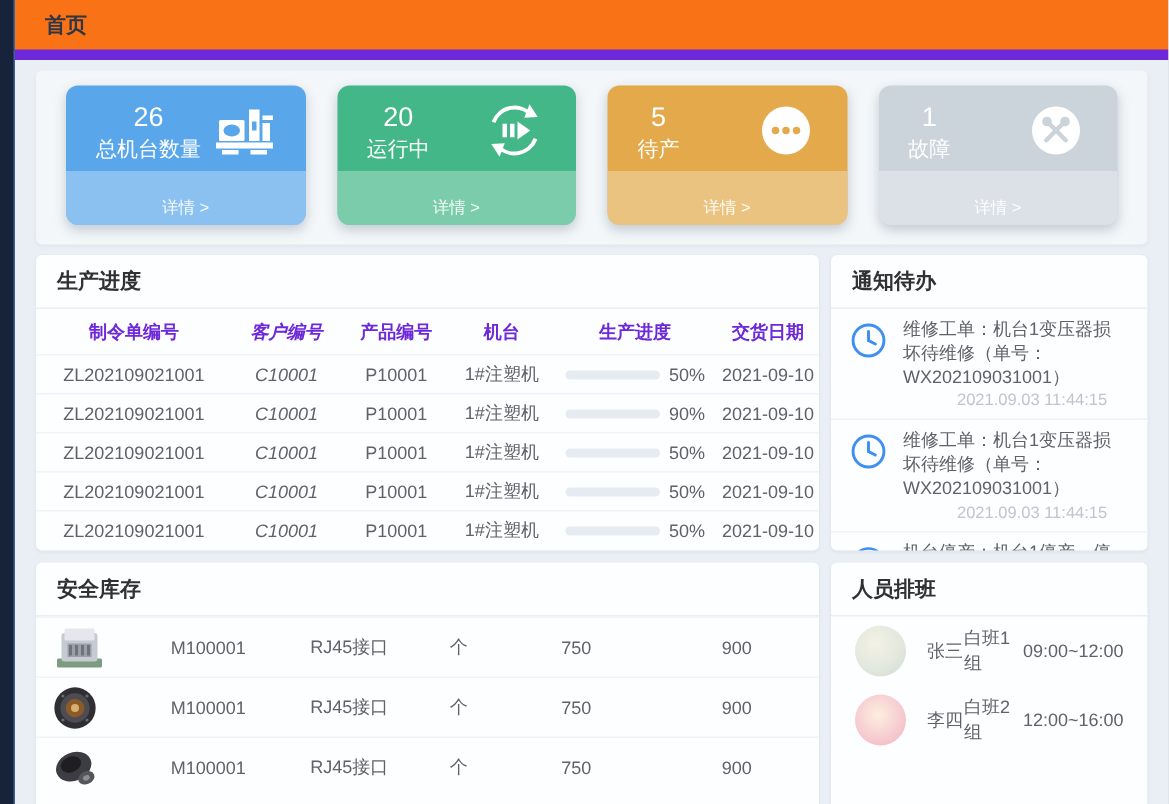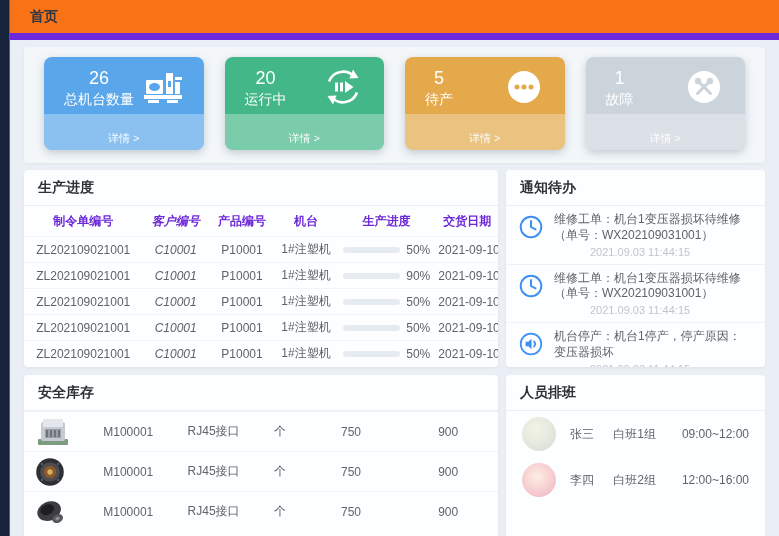--- a/index.html
+++ b/index.html
@@ -23,21 +23,21 @@
   .card-main { display:flex; align-items:center; justify-content:space-between; padding:9px 20px 7px 20px; height:57px; }
   .card-info { text-align:center; }
   .card-value { font-size:18px; line-height:24px; font-weight:400; }
   .card-label { font-size:14px; line-height:18px; }
   .card-icon { width:42px; height:40px; display:flex; align-items:center; justify-content:center; }
   .card-footer { background:rgba(255,255,255,0.30); text-align:center; font-size:11px; padding:17px 0 4px 0; color:rgba(255,255,255,0.92); }
 
   
   .grid-row { display:flex; gap:8px; margin-bottom:8px; }
   .panel { background:#fdfeff; border-radius:4px; box-shadow:0 1px 3px rgba(0,0,0,0.06); overflow:hidden; }
-  .panel-left { width:474px; }
+  .panel-left { width:522px; }
   .panel-right { flex:1; }
   .row1 .panel { height:197px; }
   .row2 .panel { height:175px; }
   .panel-title { font-size:14px; font-weight:700; color:#303133; padding:9px 14px 8px 14px; border-bottom:1px solid #e8eef3; }
 
   
   .tbl { width:100%; font-size:12px; color:#606266; }
   .tbl-head { display:flex; font-weight:700; color:#6d28d9; align-items:center; }
   .tbl-row { display:flex; align-items:center; border-top:1px solid #f0f4f7; }
   .tbl-head > div, .tbl-row > div { text-align:center; padding:0 2px; overflow:hidden; white-space:nowrap; }

